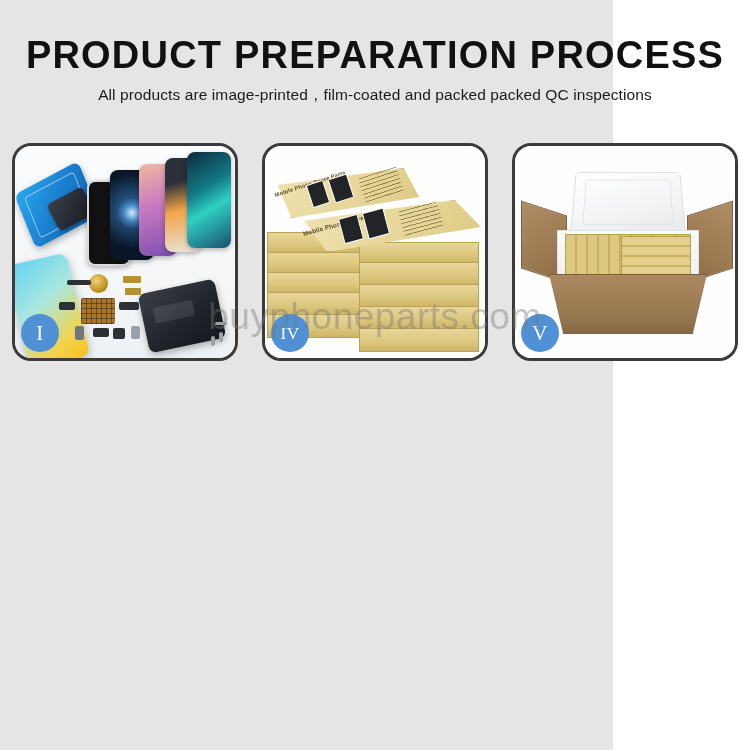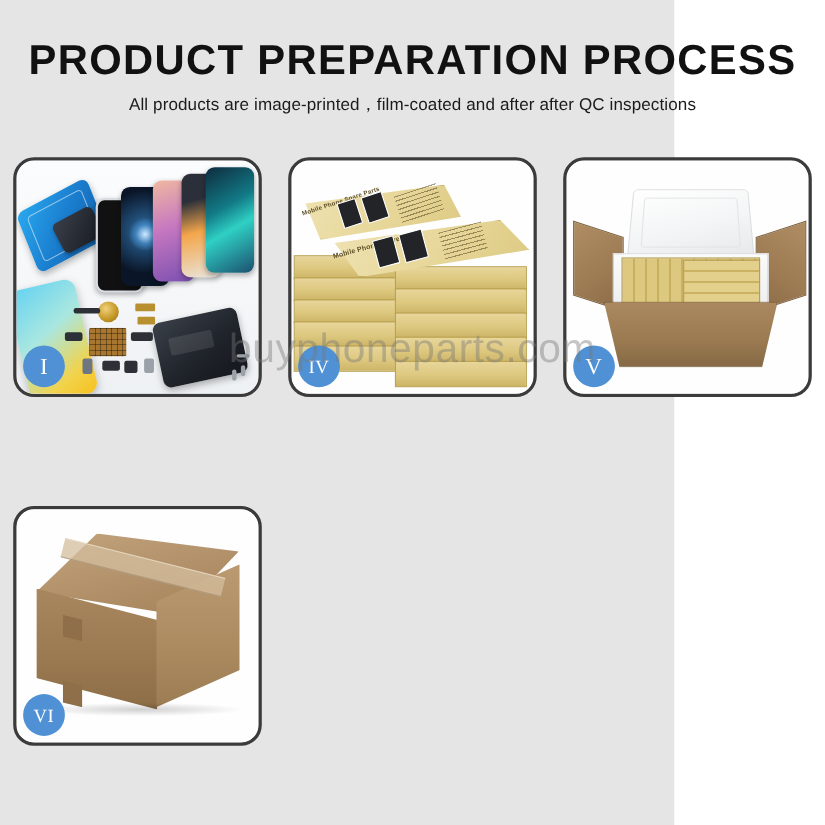--- a/index.html
+++ b/index.html
@@ -381,21 +381,21 @@
     background: radial-gradient(ellipse at 50% 50%, rgba(0,0,0,.18), rgba(0,0,0,0) 72%);
   }
 </style>
 </head>
 <body>
 
 <div id="page">
 
   <div class="header">
     <div class="title">PRODUCT PREPARATION PROCESS</div>
-    <div class="subtitle">All products are image-printed，film-coated and after after QC inspections</div>
+    <div class="subtitle">All products are image-printed，film-coated and packed packed QC inspections</div>
   </div>
 
   <div class="grid">
 
     <div class="panel">
       <div class="panel-photo">
         <div class="p1-bg"></div>
 
         <div class="p1-lcdblue"></div>
         <div class="p1-lcdblue2"></div>
@@ -469,31 +469,18 @@
         <div class="p5-flapL"></div>
         <div class="p5-flapR"></div>
         <div class="p5-innerfoam"></div>
         <div class="p5-kboxes"></div>
         <div class="p5-kboxes2"></div>
         <div class="p5-cartonbody"></div>
       </div>
       <div class="badge">V</div>
     </div>
 
-    <div class="panel">
-      <div class="panel-photo">
-        <div class="p6-bg"></div>
-        <div class="p6-top"></div>
-        <div class="p6-left"></div>
-        <div class="p6-right"></div>
-        <div class="p6-tape"></div>
-        <div class="p6-tab1"></div>
-        <div class="p6-tab2"></div>
-        <div class="p6-shadow"></div>
-      </div>
-      <div class="badge sm">VI</div>
-    </div>
 
   </div>
 
   <div class="watermark">buyphoneparts.com</div>
 
 </div>
 
 </body></html>

